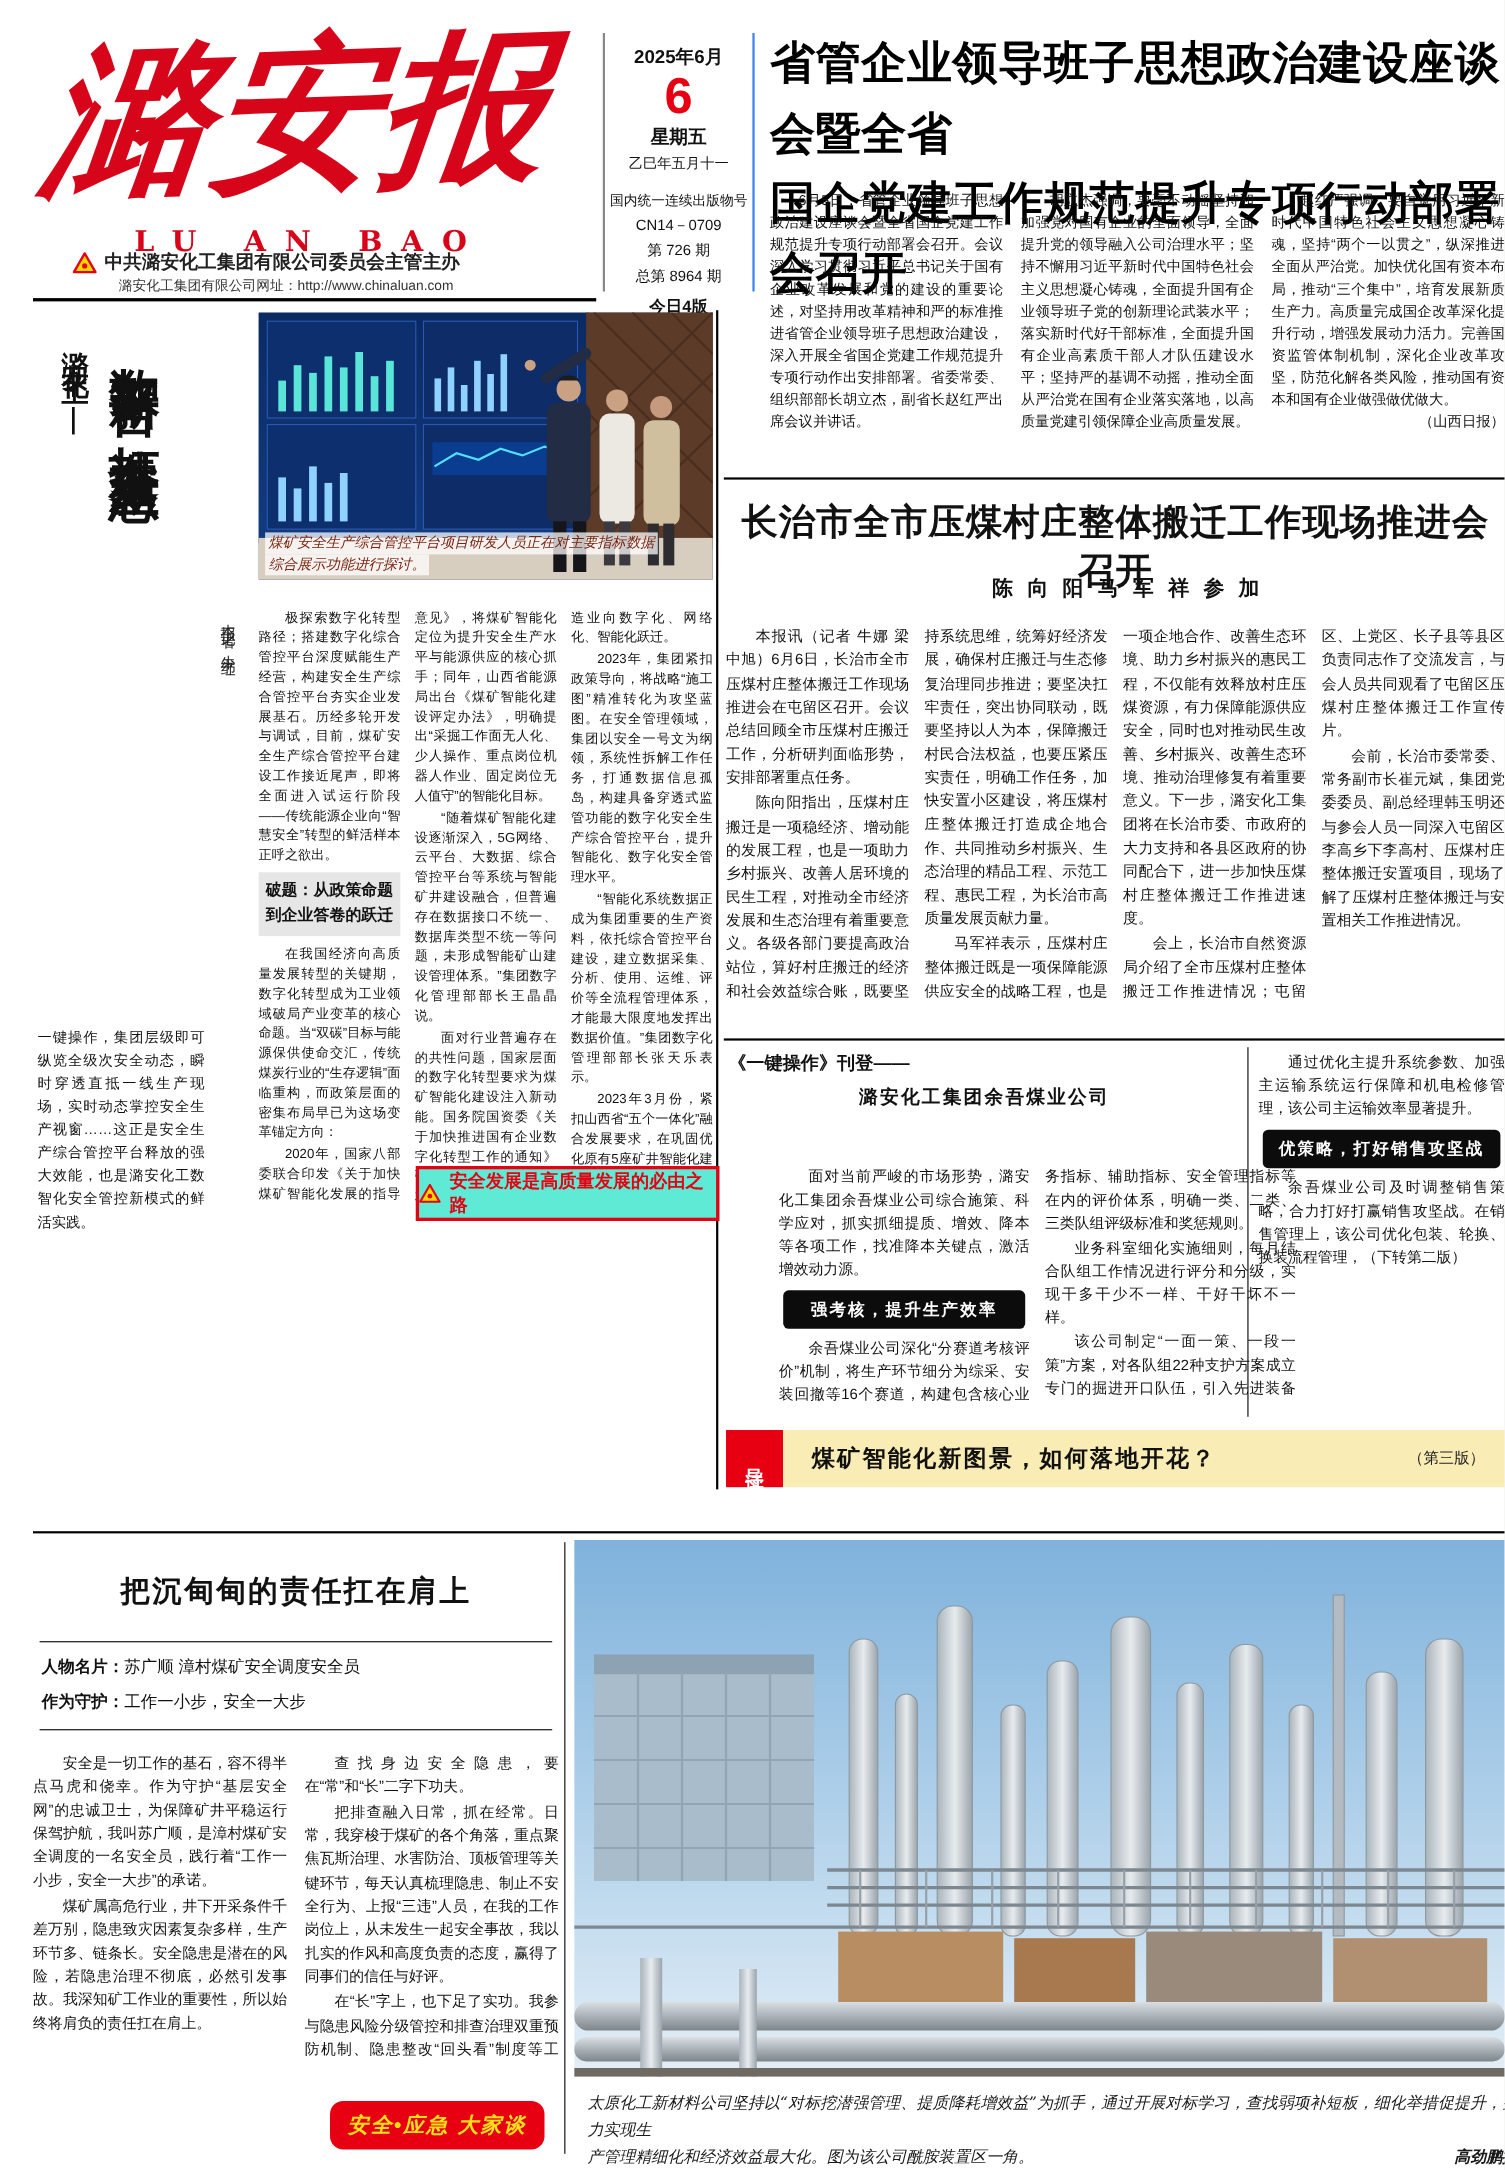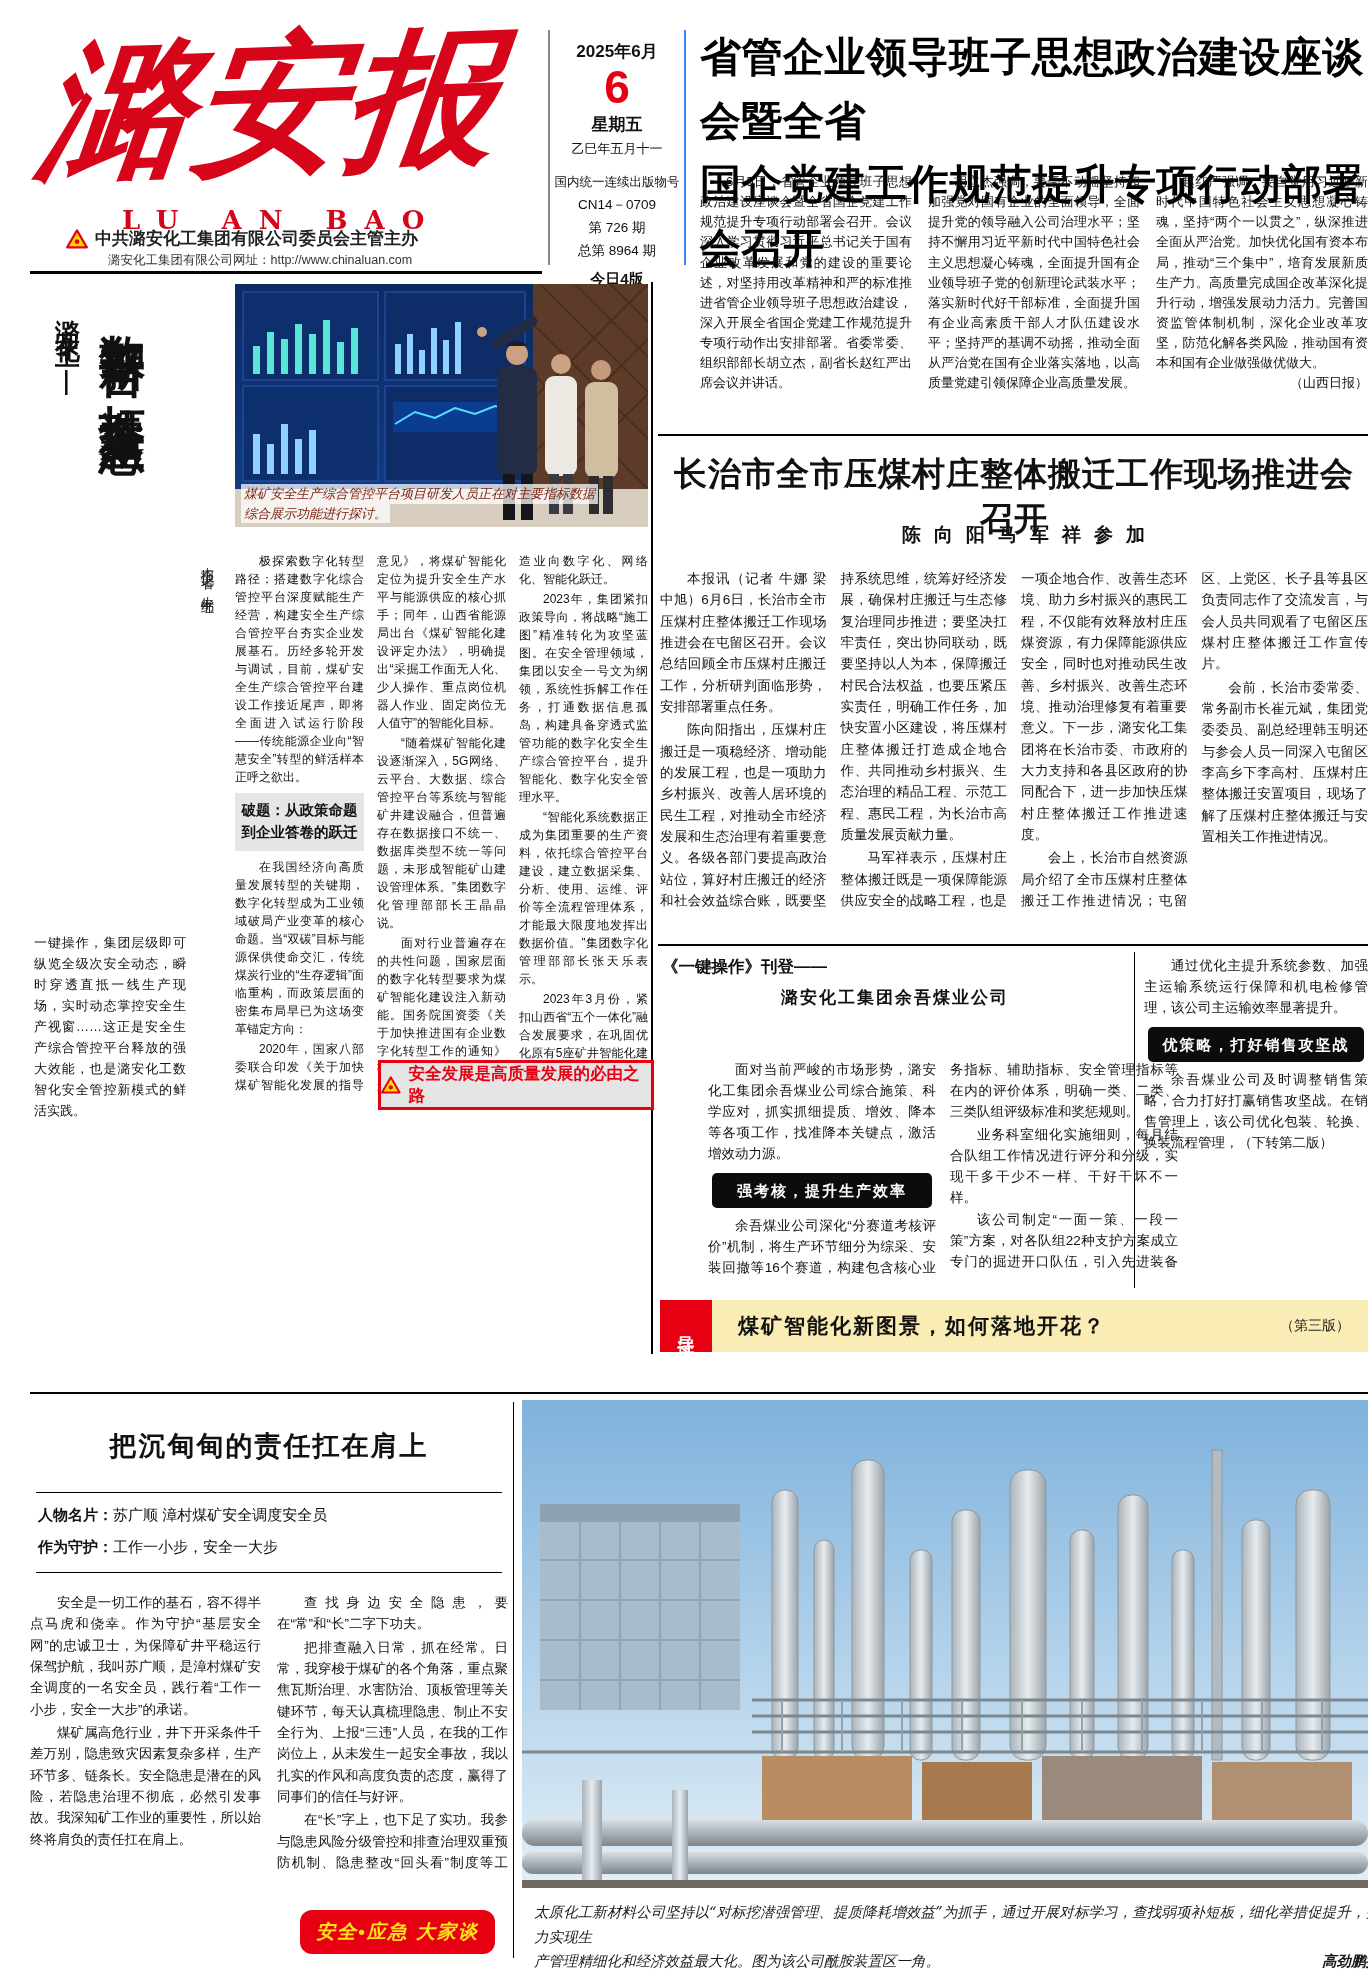--- a/index.html
+++ b/index.html
@@ -45,21 +45,21 @@
   .vert{writing-mode:vertical-rl;}
   .v-kicker{font-size:25px;font-weight:bold;letter-spacing:9px;}
   .v-title{font-size:46px;font-weight:900;letter-spacing:4px;font-family:"Liberation Sans",sans-serif;}
   .v-reporter{font-size:13.5px;letter-spacing:3px;color:#222;}
   .lead{font-size:13px;line-height:1.62;text-align:justify;}
   
   .inset{background:#e6e6e6;font-weight:bold;font-size:14.5px;text-align:center;
          padding:7px 3px;margin:7px 0;text-indent:0;break-inside:avoid;line-height:1.5;}
   .black-label{display:block;background:#0c0c0c;color:#fff;font-weight:bold;font-size:15px;
          text-align:center;padding:6px 0;margin:8px 4px;border-radius:5px;text-indent:0;break-inside:avoid;letter-spacing:2px;}
-  .slogan-box{border:3px solid #e60012;background:#e5e5e5;display:flex;align-items:center;justify-content:center;
+  .slogan-box{border:3px solid #e60012;background:#5eead4;display:flex;align-items:center;justify-content:center;
          gap:8px;color:#e60012;font-weight:900;font-size:16.5px;z-index:3;}
   .daodu{display:flex;align-items:stretch;z-index:2;}
   .daodu-sq{width:52px;background:#e60012;color:#fff;display:flex;align-items:center;justify-content:center;
          font-size:17px;font-weight:bold;writing-mode:vertical-rl;letter-spacing:4px;}
   .daodu-strip{flex:1;background:#f9ecb4;display:flex;align-items:center;padding:0 18px 0 26px;}
   .daodu-text{font-size:21px;font-weight:900;letter-spacing:2px;flex:1;}
   .daodu-page{font-size:14px;color:#222;}
   .badge{background:#e60012;color:#ffe11a;font-weight:900;font-size:19px;border-radius:12px;
          padding:9px 16px;letter-spacing:2px;font-style:italic;}
   

